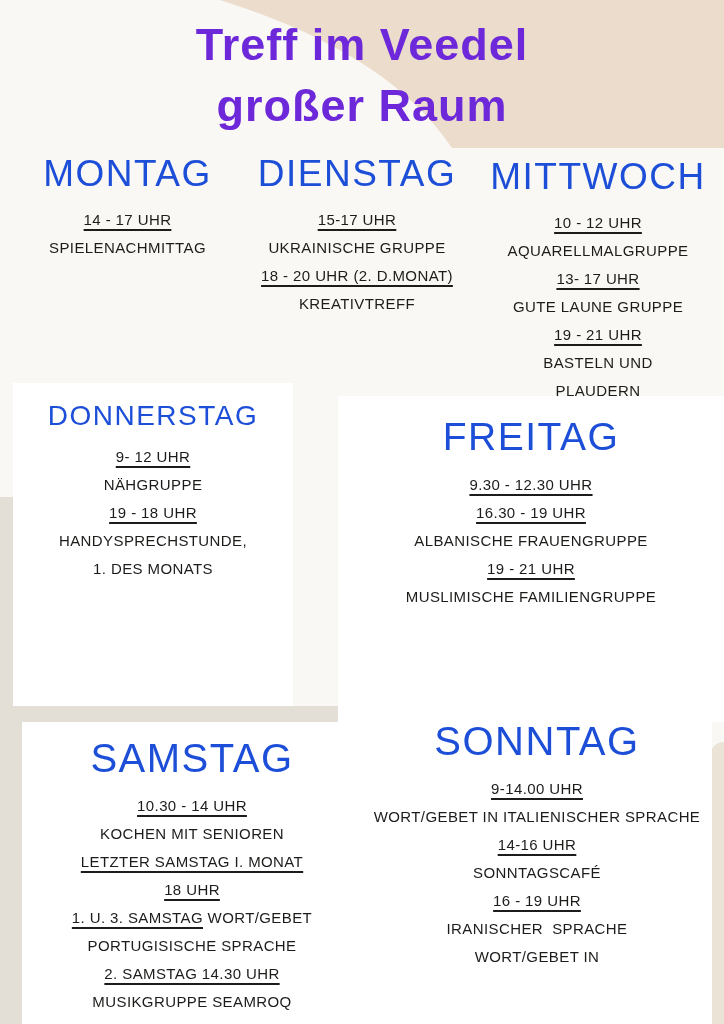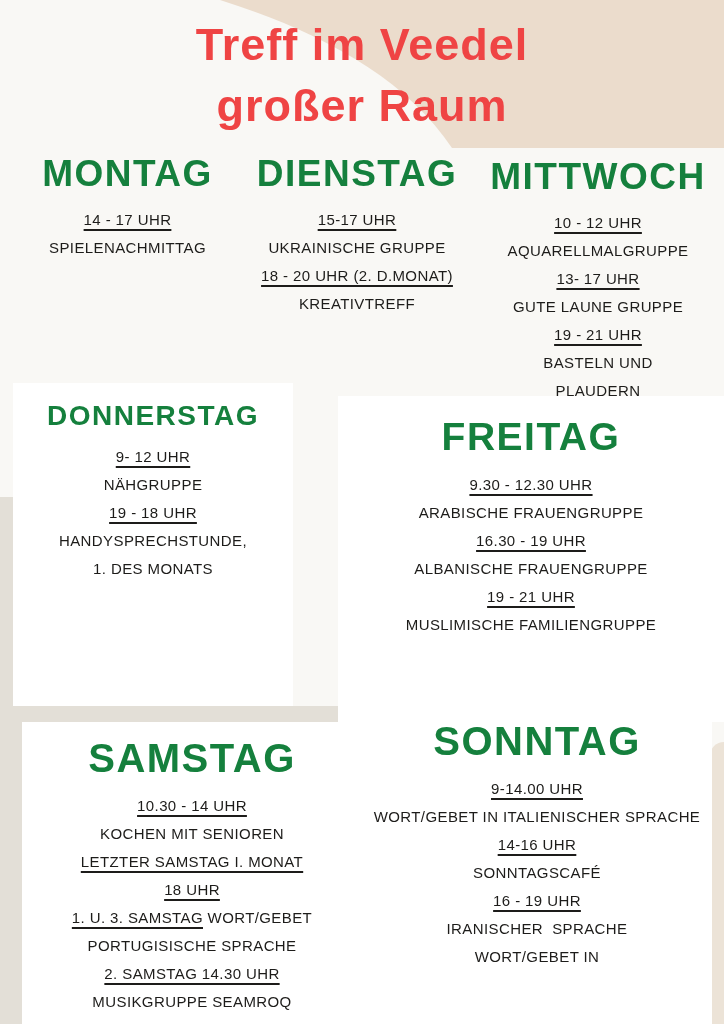--- a/index.html
+++ b/index.html
@@ -9,26 +9,26 @@
     font-family:"Liberation Sans",sans-serif;
     color:#1d1c1a;
   }
   .band{position:absolute;top:0;left:0;display:block;}
   .bg-left-strip{position:absolute;left:0;top:497px;width:14px;height:209px;background:#e3dfd7;}
   .bg-bottom-left{position:absolute;left:0;top:706px;width:366px;height:318px;background:#e3dfd7;}
   .bg-right-strip{position:absolute;right:0;top:742px;width:14px;height:282px;background:#ece3d7;border-top-left-radius:18px;}
   .poster-title{
     position:absolute;top:14px;left:0;width:100%;
     text-align:center;font-weight:bold;font-size:45px;line-height:1.36;
-    letter-spacing:1px;color:#ef4444;margin:0;
+    letter-spacing:1px;color:#6d28d9;margin:0;
   }
   .day{position:absolute;text-align:center;box-sizing:border-box;}
   .day-title{
-    margin:0 0 10px 0;font-size:37px;font-weight:700;
-    letter-spacing:1.5px;color:#15803d;line-height:1.2;
+    margin:0 0 10px 0;font-size:37px;font-weight:400;
+    letter-spacing:1.5px;color:#1d4ed8;line-height:1.2;
   }
   .line{font-size:15px;line-height:28px;letter-spacing:0.4px;white-space:pre-wrap;}
   .u{text-decoration:underline;text-underline-offset:4px;text-decoration-thickness:2px;}
   .card{background:#ffffff;}
   .d-mon{left:15px;top:152px;width:225px;}
   .d-die{left:242px;top:152px;width:230px;}
   .d-mit{left:476px;top:155px;width:244px;}
   .d-don{left:13px;top:383px;width:280px;height:323px;padding-top:16px;}
   .d-don .day-title{font-size:28px;}
   .d-fre{left:338px;top:396px;width:386px;height:326px;padding-top:18px;}
@@ -95,21 +95,20 @@
         <div class="line"><span class="u">19 - 18 UHR</span></div>
         <div class="line"><span>HANDYSPRECHSTUNDE,</span></div>
         <div class="line"><span>1. DES MONATS</span></div>
       </div>
   </section>
 
   <section class="day card d-fre">
     <h2 class="day-title">FREITAG</h2>
     <div class="day-lines">
         <div class="line"><span class="u">9.30 - 12.30 UHR</span></div>
-        <div class="line"><span>ARABISCHE FRAUENGRUPPE</span></div>
         <div class="line"><span class="u">16.30 - 19 UHR</span></div>
         <div class="line"><span>ALBANISCHE FRAUENGRUPPE</span></div>
         <div class="line"><span class="u">19 - 21 UHR</span></div>
         <div class="line"><span>MUSLIMISCHE FAMILIENGRUPPE</span></div>
       </div>
   </section>
 
   <section class="day card d-sam">
     <h2 class="day-title">SAMSTAG</h2>
     <div class="day-lines">

